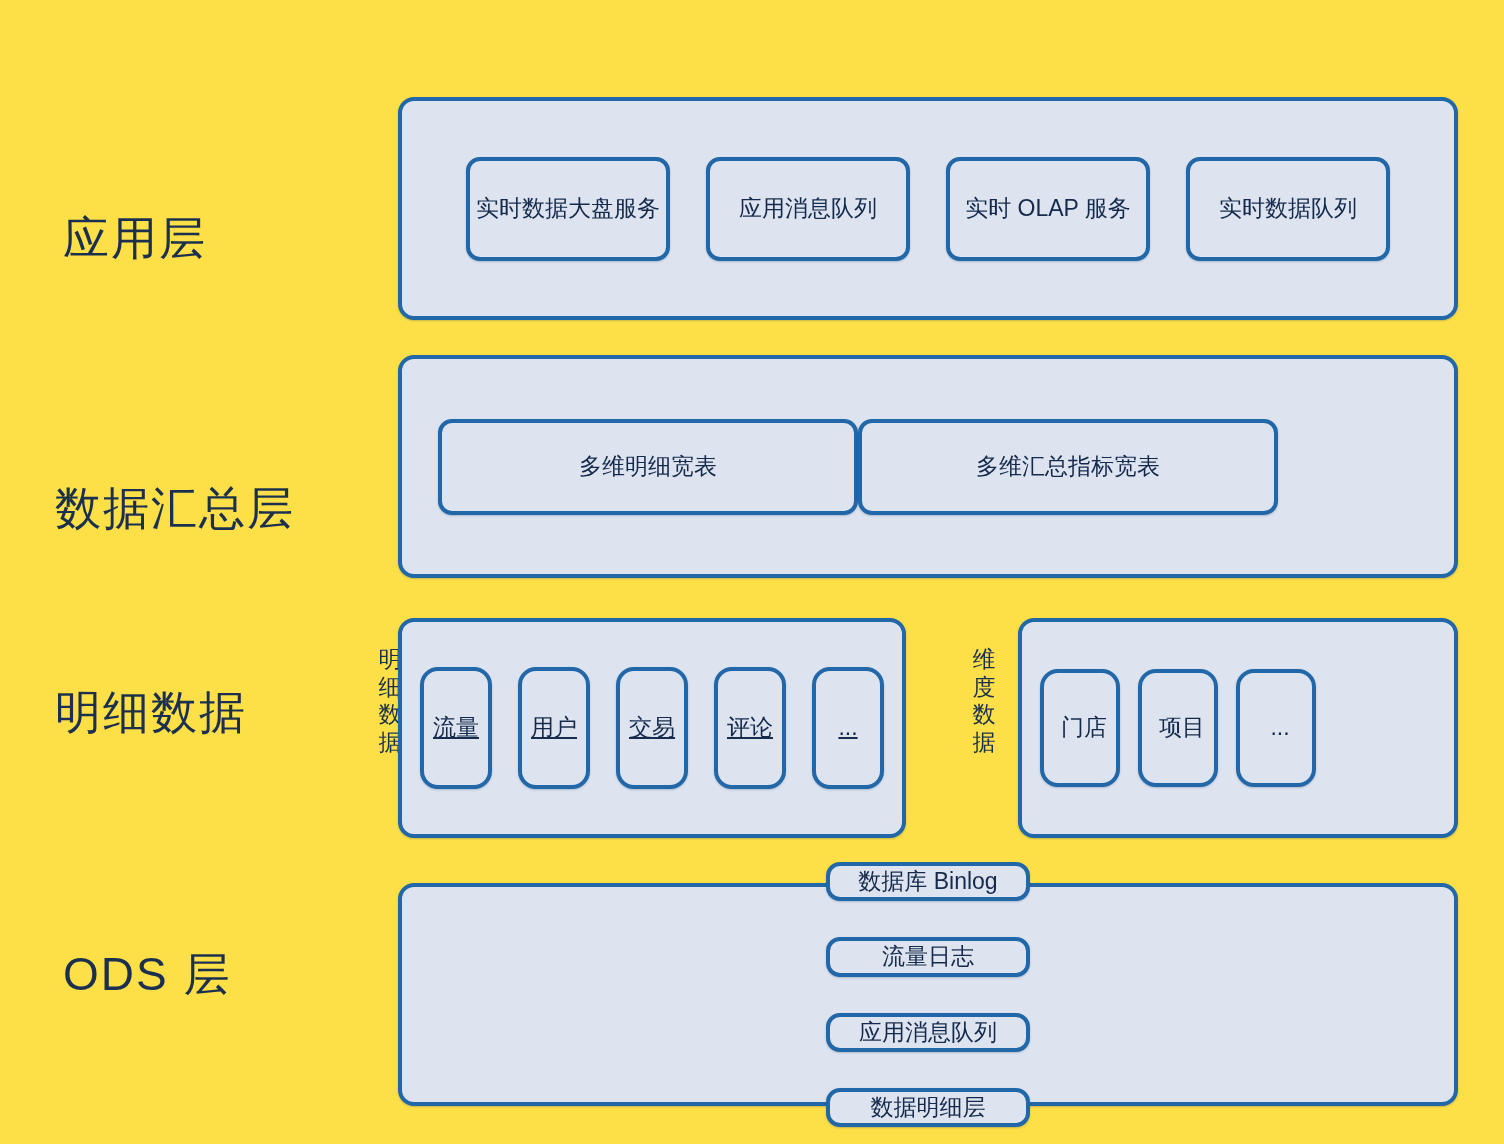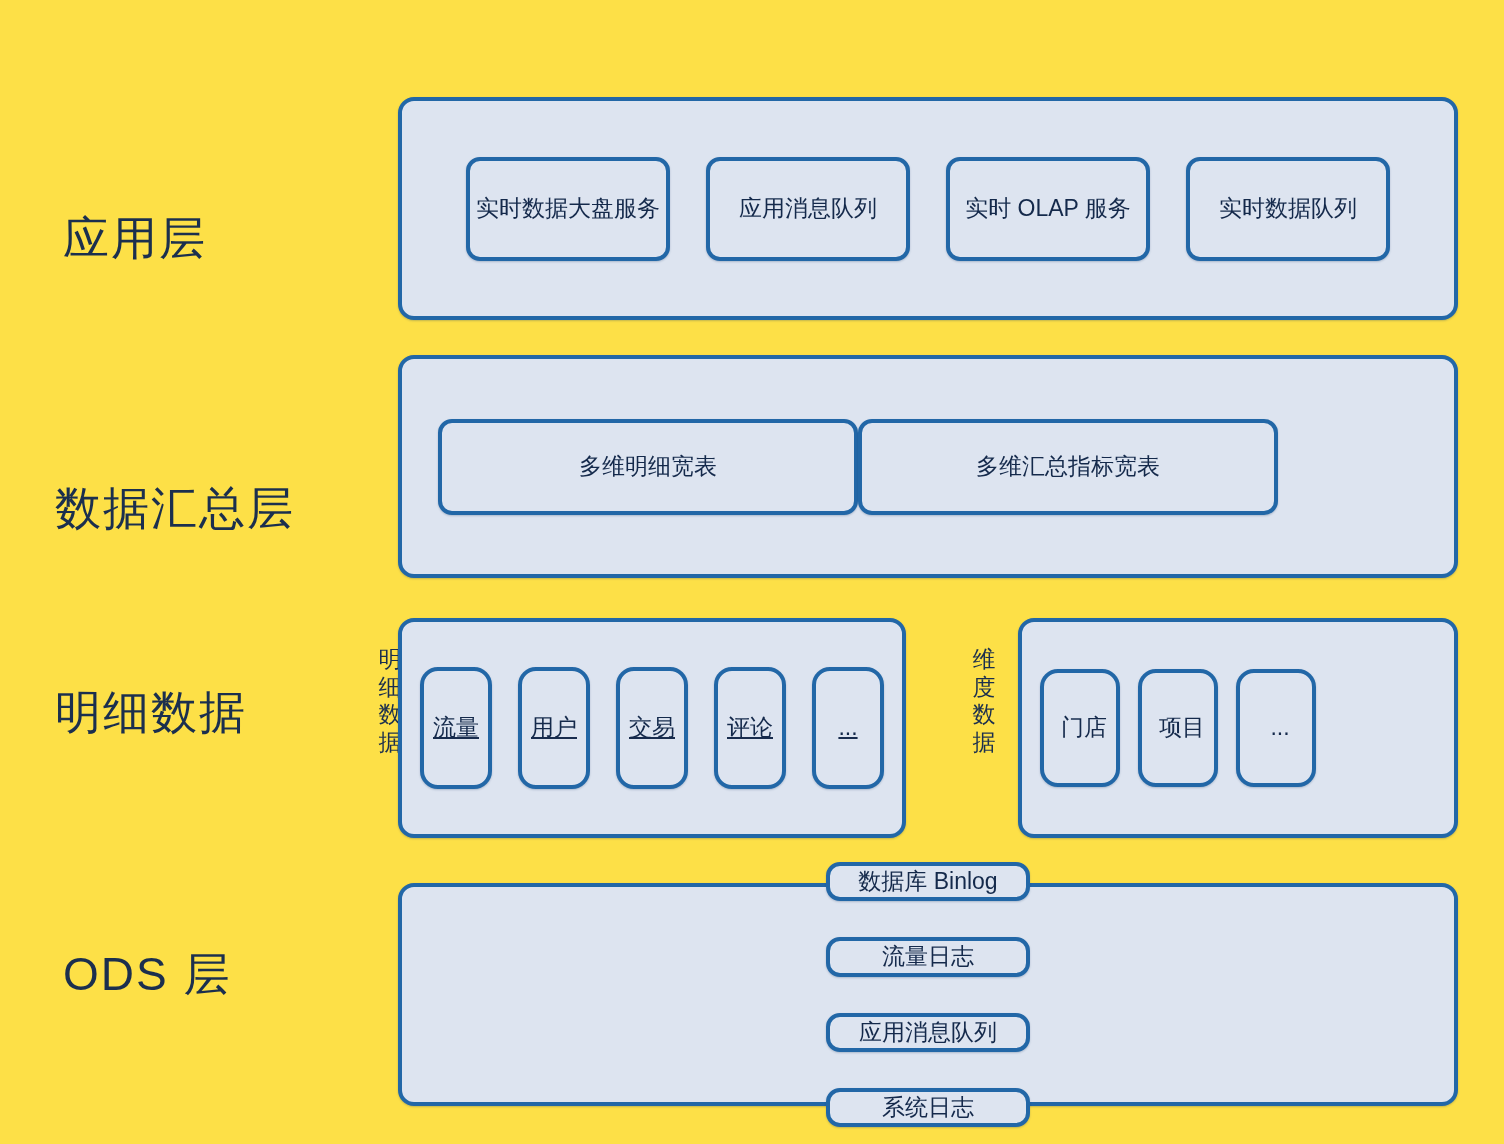--- a/index.html
+++ b/index.html
@@ -104,16 +104,16 @@
   <div class="layer layer-detail-b">
     <div class="node node-sm2">门店</div>
     <div class="node node-sm2">项目</div>
     <div class="node node-sm2">...</div>
   </div>
 
   <div class="layer layer-ods">
     <div class="node node-lg">数据库 Binlog</div>
     <div class="node node-lg">流量日志</div>
     <div class="node node-lg">应用消息队列</div>
-    <div class="node node-lg">系统日志</div>
+    <div class="node node-lg">数据明细层</div>
   </div>
 
 </div>
 
 </body></html>

